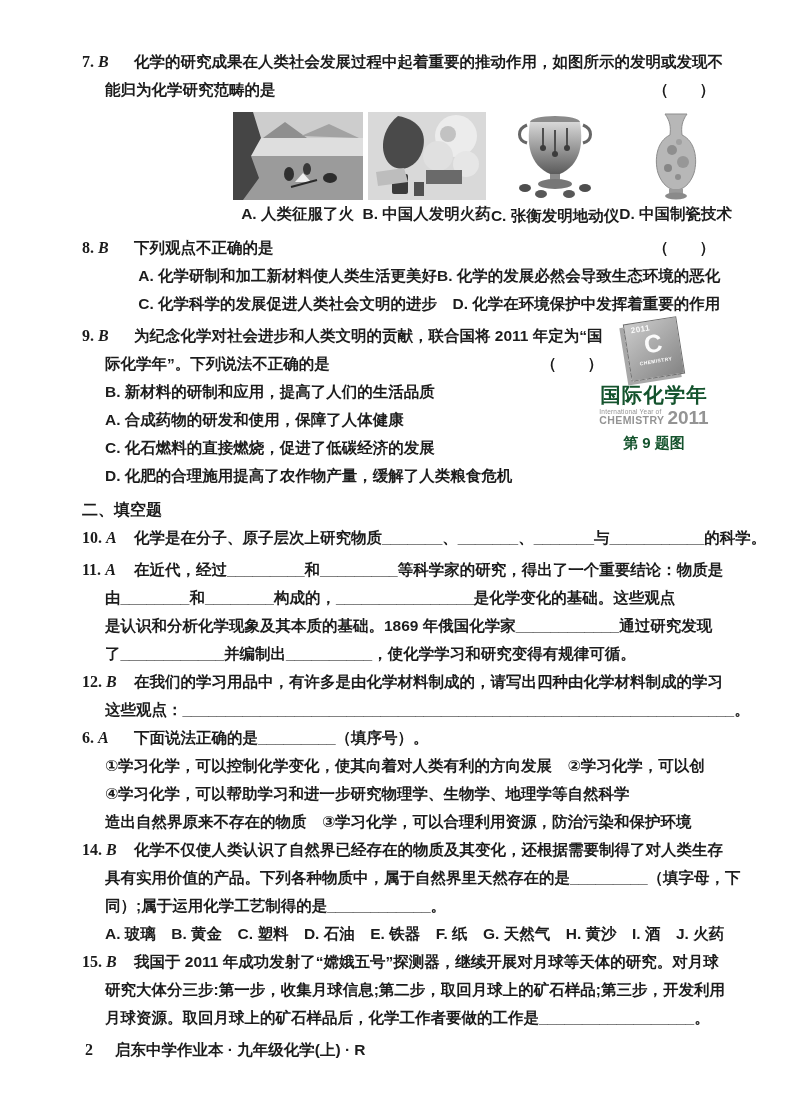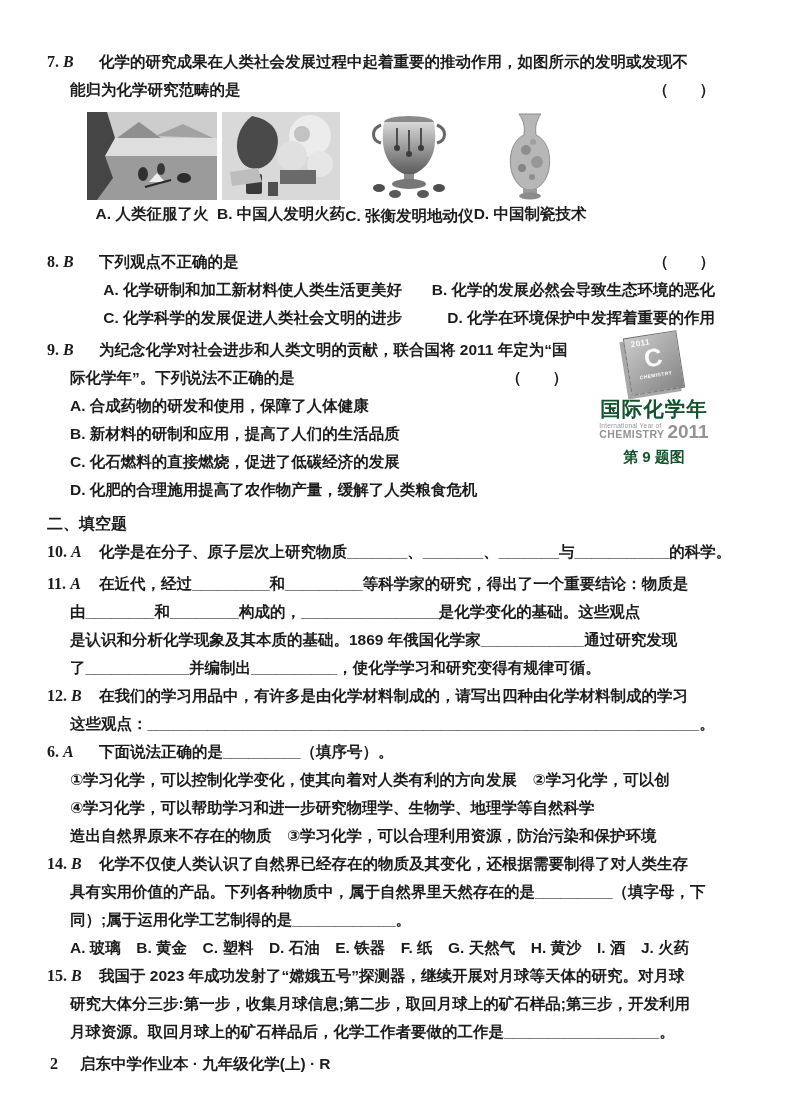--- a/index.html
+++ b/index.html
@@ -2,33 +2,33 @@
 <html><head>
 <meta charset="utf-8">
 <style>
   html,body { margin:0; padding:0; background:#e8e8e8; }
   .page {
     position:relative; width:790px; height:1107px; background:#ffffff;
     font-family:"Liberation Sans","DejaVu Sans",sans-serif;
     font-weight:700; color:#1c1c1c; font-size:15.5px; overflow:hidden;
     margin:0 auto;
   }
-  .doc { padding:48px 75px 0 47px; }
+  .doc { padding:48px 75px 0 82px; }
   .q { padding-left:23px; }
   .line { line-height:28px; white-space:nowrap; position:relative; }
   .line.first { margin-left:-23px; }
   .qnum {
     display:inline-block; width:52px;
     font-family:"Liberation Serif","DejaVu Serif",serif;
     font-size:16px; font-weight:700;
   }
   .ans { font-style:italic; margin-left:4px; font-family:"Liberation Serif","DejaVu Serif",serif; }
   .bracket { position:absolute; right:0; top:0; font-weight:700; }
   
-  .figrow { display:flex; justify-content:flex-start; margin:8px 0 22px 17px; width:610px; }
+  .figrow { display:flex; justify-content:flex-end; margin:8px 0 8px 17px; width:610px; }
   .fig { text-align:center; }
   .fig .cap { line-height:20px; margin-top:4px; font-size:15.5px; white-space:nowrap; }
   .imgbox { margin:0 auto; display:block; }
   
   .opt-grid { display:grid; grid-template-columns:332px auto; line-height:28px; white-space:nowrap;text-align:right; }
   
   .q9 { position:relative; margin-top:4px; }
   .q9 .line { width:498px; }
   .q8 { margin-top:4px; }
   .q11 { margin-top:4px; }
@@ -158,22 +158,22 @@
     </div>
 
     <div class="q q9">
       <div class="line first">
         <span class="qnum"><span>9.</span><span class="ans">B</span></span><span>为纪念化学对社会进步和人类文明的贡献，联合国将 2011 年定为“国</span>
       </div>
       <div class="line">
         <span>际化学年”。下列说法不正确的是</span>
         <span class="bracket">（　　）</span>
       </div>
+      <div class="line"><span>B. 新材料的研制和应用，提高了人们的生活品质</span></div>
       <div class="line"><span>A. 合成药物的研发和使用，保障了人体健康</span></div>
-      <div class="line"><span>B. 新材料的研制和应用，提高了人们的生活品质</span></div>
       <div class="line"><span>C. 化石燃料的直接燃烧，促进了低碳经济的发展</span></div>
       <div class="line"><span>D. 化肥的合理施用提高了农作物产量，缓解了人类粮食危机</span></div>
 
       <div class="iyc">
         <div class="iyc-card">
           <div class="iyc-year">2011</div>
           <div class="iyc-c">C</div>
           <div class="iyc-chem">CHEMISTRY</div>
         </div>
         <div class="iyc-cn">国际化学年</div>
@@ -225,21 +225,21 @@
       <div class="line first">
         <span class="qnum"><span>14.</span><span class="ans">B</span></span><span>化学不仅使人类认识了自然界已经存在的物质及其变化，还根据需要制得了对人类生存</span>
       </div>
       <div class="line"><span>具有实用价值的产品。下列各种物质中，属于自然界里天然存在的是_________（填字母，下</span></div>
       <div class="line"><span>同）;属于运用化学工艺制得的是____________。</span></div>
       <div class="line"><span>A. 玻璃　B. 黄金　C. 塑料　D. 石油　E. 铁器　F. 纸　G. 天然气　H. 黄沙　I. 酒　J. 火药</span></div>
     </div>
 
     <div class="q">
       <div class="line first">
-        <span class="qnum"><span>15.</span><span class="ans">B</span></span><span>我国于 2023 年成功发射了“嫦娥五号”探测器，继续开展对月球等天体的研究。对月球</span>
+        <span class="qnum"><span>15.</span><span class="ans">B</span></span><span>我国于 2011 年成功发射了“嫦娥五号”探测器，继续开展对月球等天体的研究。对月球</span>
       </div>
       <div class="line"><span>研究大体分三步:第一步，收集月球信息;第二步，取回月球上的矿石样品;第三步，开发利用</span></div>
       <div class="line"><span>月球资源。取回月球上的矿石样品后，化学工作者要做的工作是__________________。</span></div>
     </div>
 
     <div class="footer">
       <span class="pn">2</span>
       <span>启东中学作业本 · 九年级化学(上) · R</span>
     </div>
 

